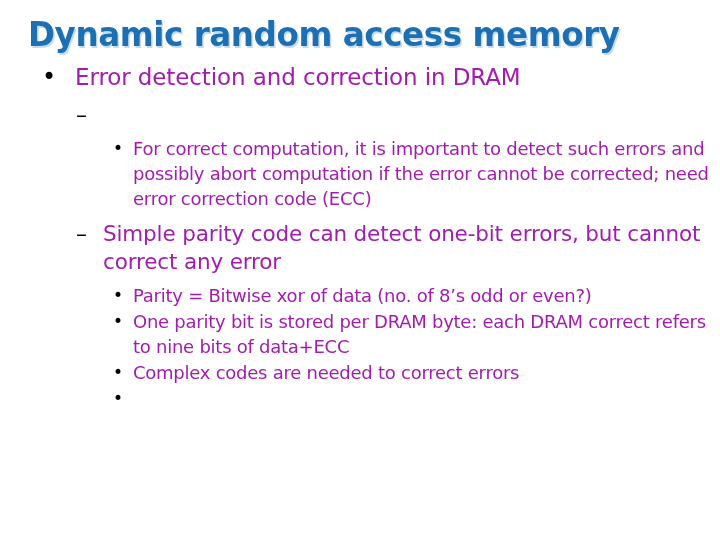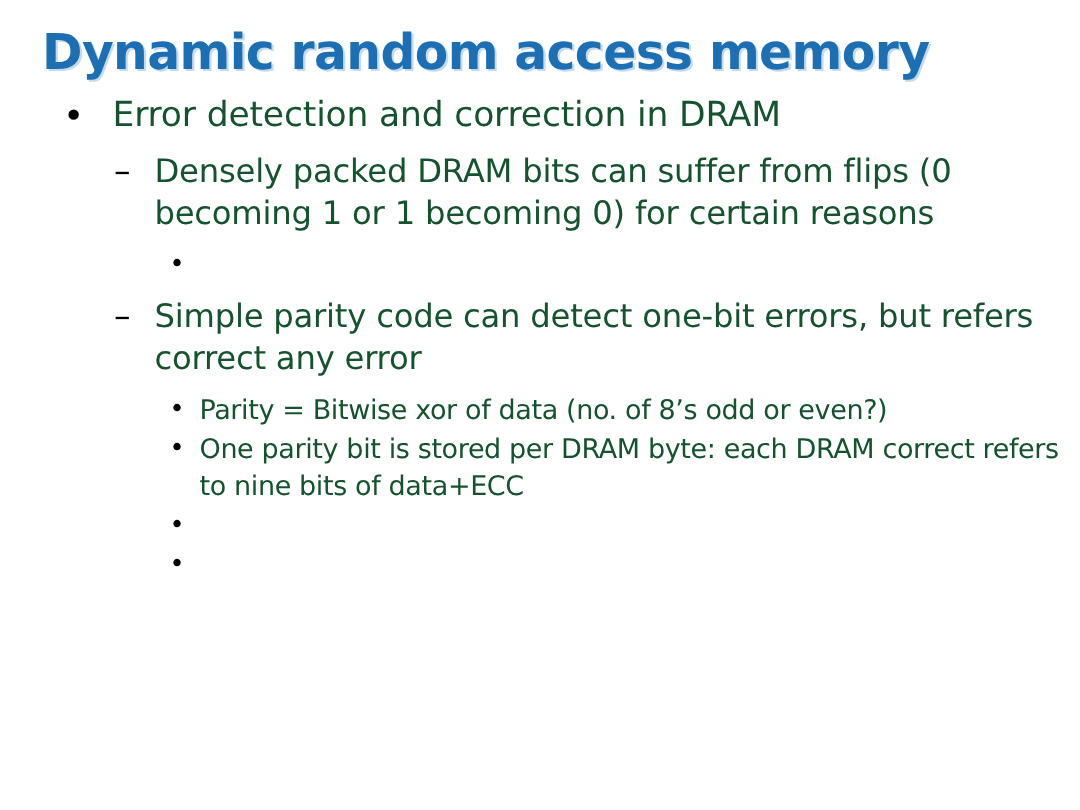--- a/index.html
+++ b/index.html
@@ -56,21 +56,21 @@
 
   .bullet-row .marker {
     position: absolute;
     display: block;
     color: #000000;
     text-align: left;
   }
 
   .bullet-row .btext {
     display: block;
-    color: #14532d;
+    color: #a21caf;
     text-align: left;
   }
 
   
   .lvl1 {
     margin: 0 0 4px 0;
     padding-left: 75px;
     min-height: 30px;
   }
   .lvl1 .marker {
@@ -135,44 +135,45 @@
 
   <div class="body-block">
 
     <div class="bullet-row lvl1">
       <span class="marker">•</span>
       <span class="btext">Error detection and correction in DRAM</span>
     </div>
 
     <div class="bullet-row lvl2 gap-before-lvl2">
       <span class="marker">–</span>
-      <span class="btext">Densely packed DRAM bits can suffer from flips (0 becoming 1 or 1 becoming 0) for certain reasons</span>
     </div>
 
     <div class="bullet-row lvl3 gap-before-group">
       <span class="marker">•</span>
+      <span class="btext">For correct computation, it is important to detect such errors and possibly abort computation if the error cannot be corrected; need error correction code (ECC)</span>
     </div>
 
     <div class="bullet-row lvl2 gap-before-lvl2">
       <span class="marker">–</span>
-      <span class="btext">Simple parity code can detect one-bit errors, but refers correct any error</span>
+      <span class="btext">Simple parity code can detect one-bit errors, but cannot correct any error</span>
     </div>
 
     <div class="bullet-row lvl3 gap-before-group">
       <span class="marker">•</span>
       <span class="btext">Parity = Bitwise xor of data (no. of 8’s odd or even?)</span>
     </div>
 
     <div class="bullet-row lvl3">
       <span class="marker">•</span>
       <span class="btext">One parity bit is stored per DRAM byte: each DRAM correct refers to nine bits of data+ECC</span>
     </div>
 
     <div class="bullet-row lvl3">
       <span class="marker">•</span>
+      <span class="btext">Complex codes are needed to correct errors</span>
     </div>
 
     <div class="bullet-row lvl3">
       <span class="marker">•</span>
     </div>
 
   </div>
 </div>
 
 </body></html>

